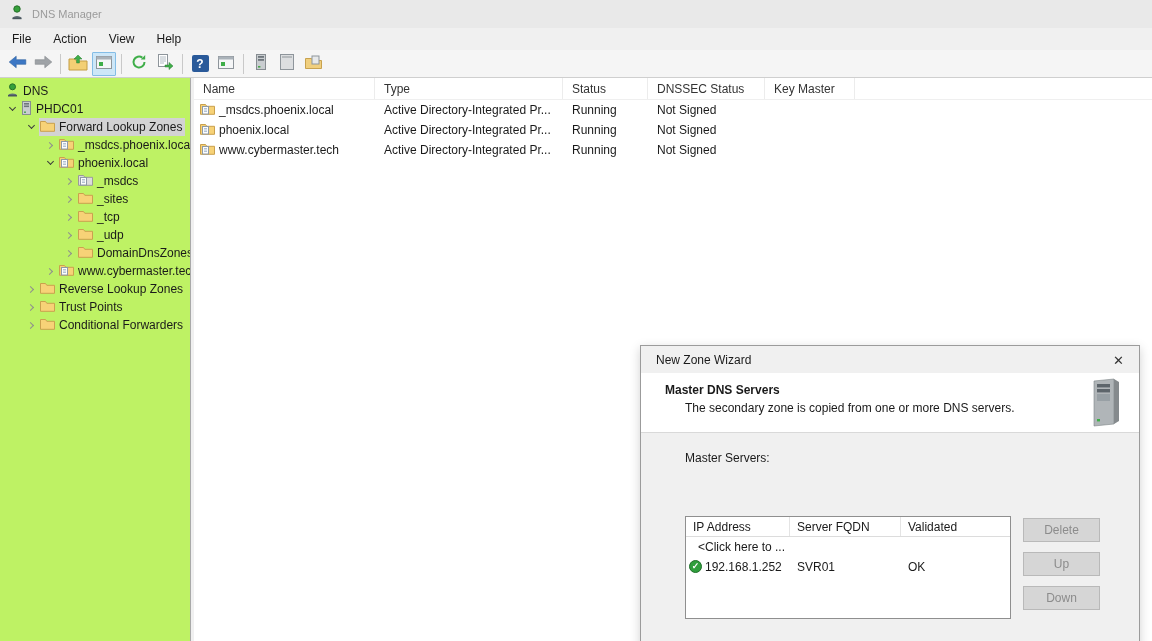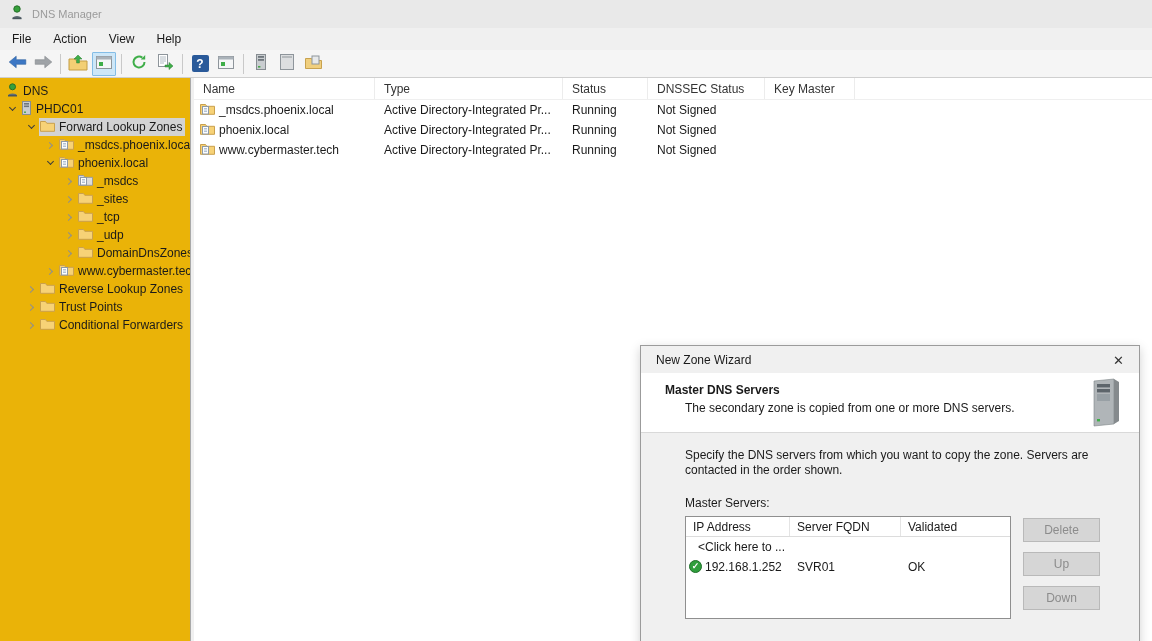--- a/index.html
+++ b/index.html
@@ -21,21 +21,21 @@
   .toolbar{position:absolute;left:0;top:50px;width:100%;height:28px;background:#f5f5f5;
            border-bottom:1px solid #cfcfcf;display:flex;align-items:center;padding-left:4px;}
   .tbtn{width:24px;height:24px;display:inline-flex;align-items:center;justify-content:center;margin:0 1px;}
   .tbtn.active{background:#cde7f8;border:1px solid #84bde6;border-radius:1px;}
   .tsep{width:1px;height:20px;background:#c9c9c9;margin:0 4px;}
   .help-glyph{width:17px;height:17px;background:#2a5a9a;border-radius:2px;color:#fff;
               font-weight:bold;font-size:12px;display:flex;align-items:center;justify-content:center;}
 
   
   .content{position:absolute;left:0;top:78px;right:0;bottom:0;background:#f0f0f0;}
-  .tree-panel{position:absolute;left:0;top:0;bottom:0;width:191px;background:#eab308;
+  .tree-panel{position:absolute;left:0;top:0;bottom:0;width:191px;background:#bef264;
               border-right:1px solid #a9a9a9;padding-top:4px;overflow:hidden;}
   .list-panel{position:absolute;left:194px;top:0;right:0;bottom:0;background:#fff;overflow:hidden;}
 
   
   .trow{height:18px;display:flex;align-items:center;white-space:nowrap;cursor:default;}
   .chev{width:15px;min-width:15px;display:flex;align-items:center;justify-content:center;}
   .c-col{width:5px;height:5px;border-top:1.4px solid #8f8f8f;border-right:1.4px solid #8f8f8f;
          transform:rotate(45deg);margin-right:2px;}
   .c-exp{width:5px;height:5px;border-top:1.4px solid #3c3c3c;border-right:1.4px solid #3c3c3c;
          transform:rotate(135deg);margin-bottom:3px;}
@@ -429,21 +429,20 @@
           <polygon points="7,4 27,2 27,47 7,49" fill="#b0b5b8" stroke="#7e8487" stroke-width="0.6"></polygon>
           <polygon points="27,2 32,5 32,44 27,47" fill="#858a8d"></polygon>
           <rect x="10" y="7" width="13" height="3.4" fill="#5d656b"></rect>
           <rect x="10" y="12" width="13" height="3.4" fill="#5d656b"></rect>
           <rect x="10" y="17" width="13" height="7" fill="#98a0a5"></rect>
           <rect x="10" y="42" width="3" height="2.4" fill="#3fae49"></rect>
         </svg>
       </span>
     </div>
 
-    <div class="dlg-instr">Specify the DNS servers from which you want to copy the zone.  Servers are contacted in the order shown.</div>
     <div class="dlg-mlabel">Master Servers:</div>
 
     <div class="mtable">
       <div class="mt-header">
         <span class="mt-hcell mw-ip">IP Address</span>
         <span class="mt-hcell mw-fqdn">Server FQDN</span>
         <span class="mt-hcell mw-val">Validated</span>
       </div>
       <div class="mt-placeholder">&lt;Click here to ...</div>
       <div class="mt-row">

